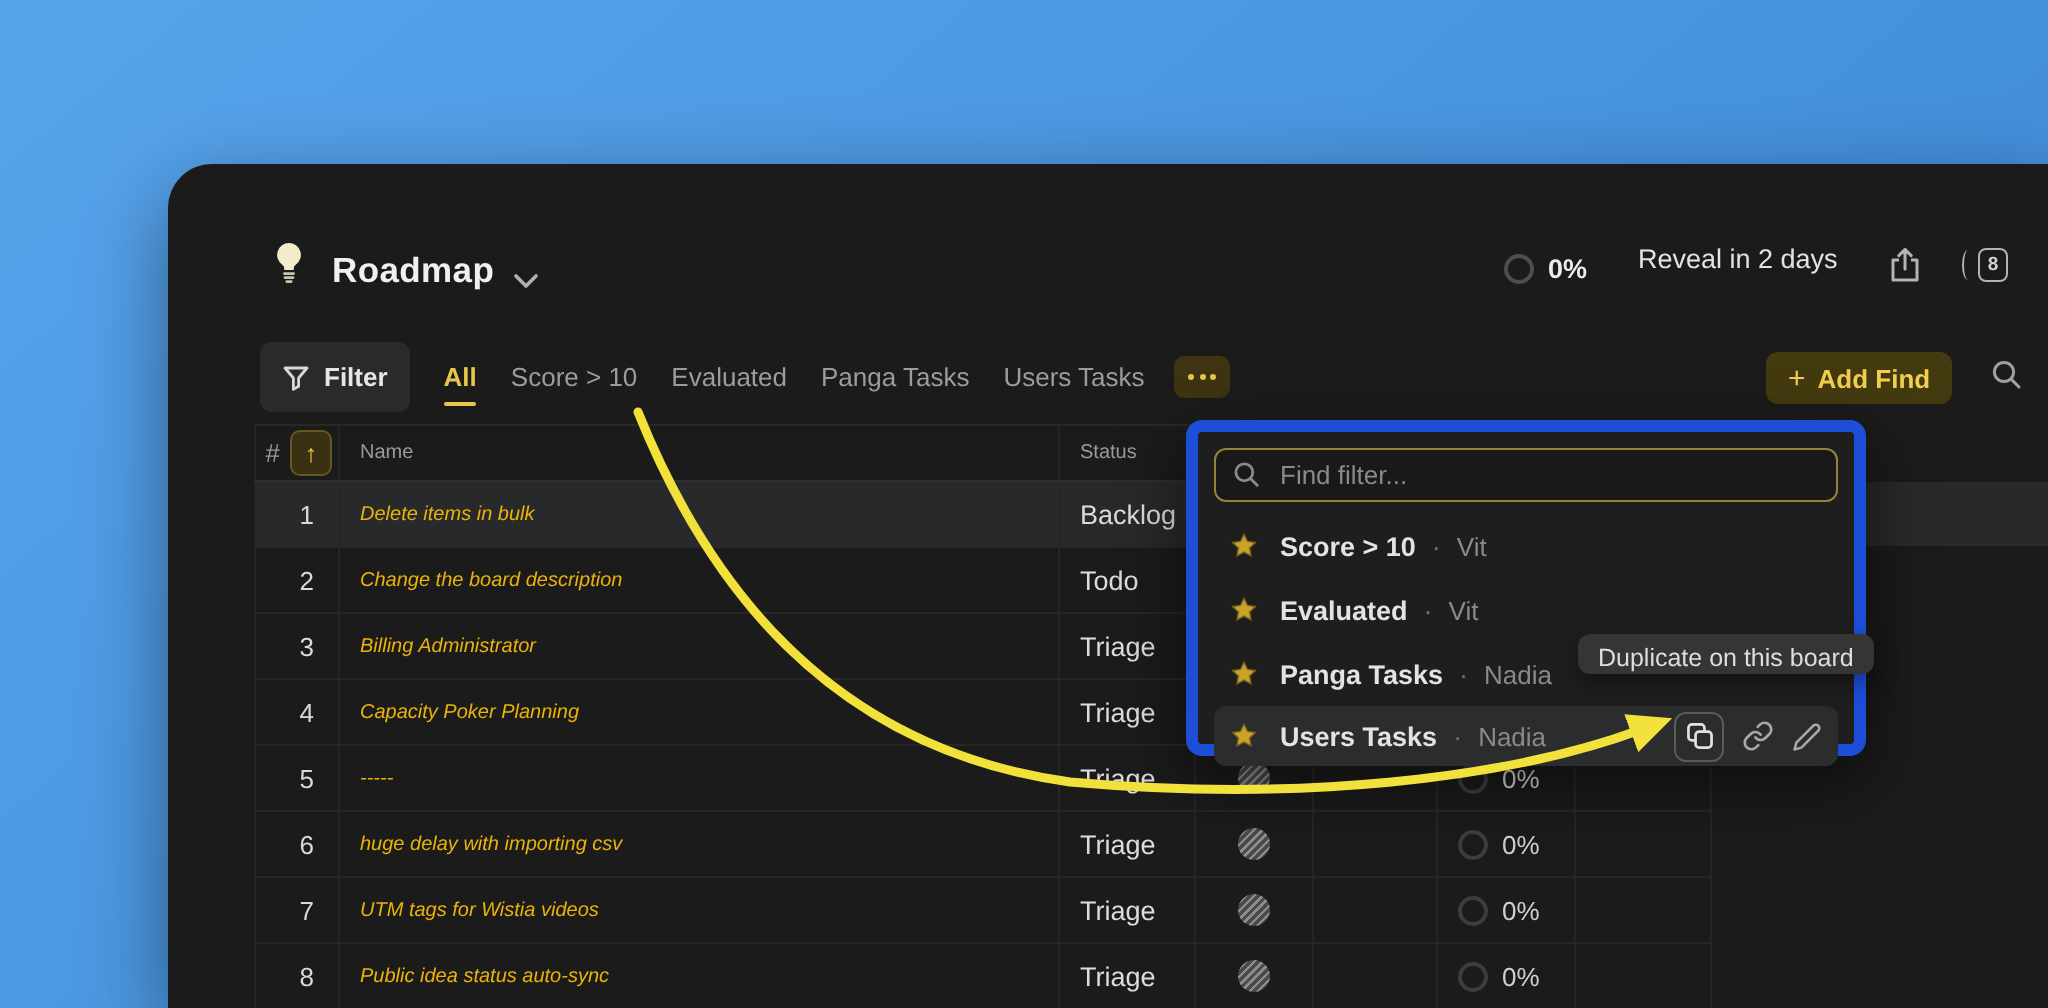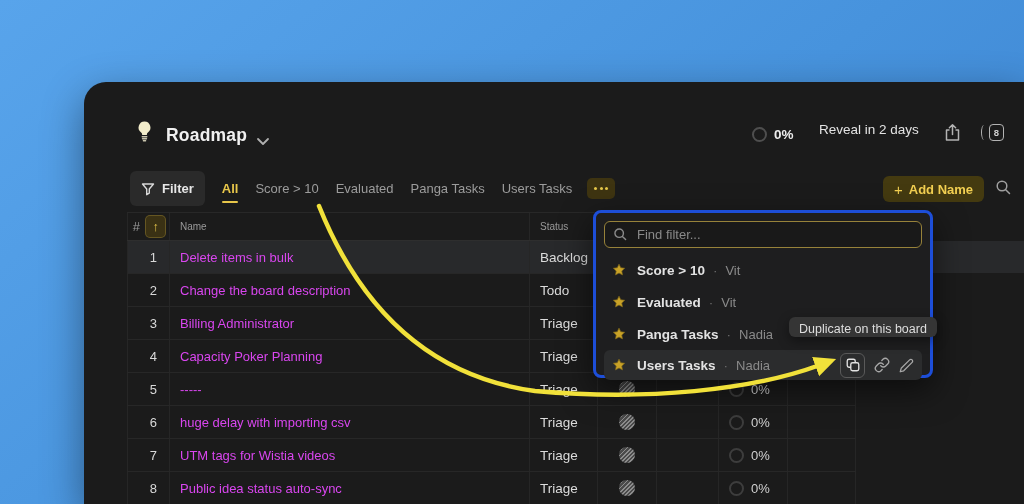--- a/index.html
+++ b/index.html
@@ -35,31 +35,31 @@
   
   .table{position:absolute;left:43px;top:130px;width:729px;border-top:1px solid #282828;}
   .tr{display:grid;grid-template-columns:43px 360px 68px 59px 62px 69px 68px;height:33px;border-bottom:1px solid #272727;box-sizing:border-box;}
   .tr.head{height:28px;border-bottom:1px solid #2e2e2e;}
   .td{display:flex;align-items:center;border-right:1px solid #262626;box-sizing:border-box;overflow:hidden;}
   .td:first-child{border-left:1px solid #262626;}
   .hd-num{justify-content:flex-end;padding-right:3px;gap:5px;color:#9a9a9a;font-size:13px;}
   .sort-box{width:19px;height:21px;background:#3a3114;border:1px solid rgba(231,198,74,.25);border-radius:5px;display:flex;align-items:center;justify-content:center;color:#e7c64a;font-size:12.5px;font-weight:700;}
   .hd-label{padding-left:10px;color:#9a9a9a;font-size:10px;text-align:right;}
   .cell-num{justify-content:flex-end;padding-right:12px;color:#d9d9d9;font-size:13px;}
-  .cell-name{padding-left:10px;color:#d946ef;font-size:13px;white-space:nowrap;}
+  .cell-name{padding-left:10px;color:#eab308;font-size:10px;white-space:nowrap;font-style:italic;}
   .cell-status{padding-left:10px;color:#dcdcdc;font-size:13.5px;}
   .cell-avatar{justify-content:center;}
   .avatar{width:16px;height:16px;border-radius:50%;background:repeating-linear-gradient(135deg,#8d8d8d 0 1.2px,#4a4a4a 1.2px 2.9px);}
   .cell-progress{padding-left:10px;gap:7px;color:#d0d0d0;font-size:13px;}
   .cell-progress .ring{border-color:#3d3d3d;}
   .tr.selected{background:#28292b;}
   .row-sel-ext{position:absolute;left:772px;top:159px;width:168px;height:32px;background:#28292b;}
 
   
-  .dropdown{position:absolute;left:509px;top:128px;width:340px;height:168px;background:#1e1e1f;border:3px solid #1d4ed8;border-radius:8px;box-shadow:0 12px 32px rgba(0,0,0,.55);box-sizing:border-box;padding:8px;z-index:20;}
+  .dropdown{position:absolute;left:509px;top:128px;width:340px;height:168px;background:#1e1e1f;border:6px solid #1d4ed8;border-radius:8px;box-shadow:0 12px 32px rgba(0,0,0,.55);box-sizing:border-box;padding:8px;z-index:20;}
   .dd-search{height:25px;border:1px solid #97823a;border-radius:6px;background:#191919;display:flex;align-items:center;padding:0 8px;gap:7px;}
   .dd-search input{flex:1;background:transparent;border:none;outline:none;color:#ddd;font-size:13px;font-family:"Liberation Sans",sans-serif;}
   .dd-search input::placeholder{color:#8a8a8a;}
   .dd-list{margin-top:6px;}
   .dd-item{height:32px;display:flex;align-items:center;padding:0 8px;border-radius:6px;color:#e3e3e3;font-size:13.5px;font-weight:600;cursor:pointer;}
   .dd-item .star{margin-right:11px;display:flex;}
   .dd-item .dot{color:#6f6f6f;margin-left:8px;font-weight:400;}
   .dd-item .author{color:#8a8a8a;margin-left:8px;font-size:13px;font-weight:400;text-align:center;}
   .dd-item.hovered{background:#2b2c2d;height:30px;}
   .dd-actions{margin-left:auto;display:flex;align-items:center;gap:9px;}
@@ -120,21 +120,21 @@
       <span class="tab">Panga Tasks</span>
       <span class="tab">Users Tasks</span>
       <span class="more-btn">
           <i></i>
           <i></i>
           <i></i>
         </span>
     </div>
     <div class="add-issue">
       <span class="plus">+</span>
-      <span>Add Name</span>
+      <span>Add Find</span>
     </div>
     <span class="searchbar-ic">
       <svg width="17" height="17" viewBox="0 0 17 17">
           <circle cx="7" cy="7" r="4.8" fill="none" stroke="#a0a0a0" stroke-width="1.5"></circle>
           <line x1="10.7" y1="10.7" x2="14.5" y2="14.5" stroke="#a0a0a0" stroke-width="1.5" stroke-linecap="round"></line>
         </svg>
     </span>
 
     <div class="row-sel-ext"></div>
 

